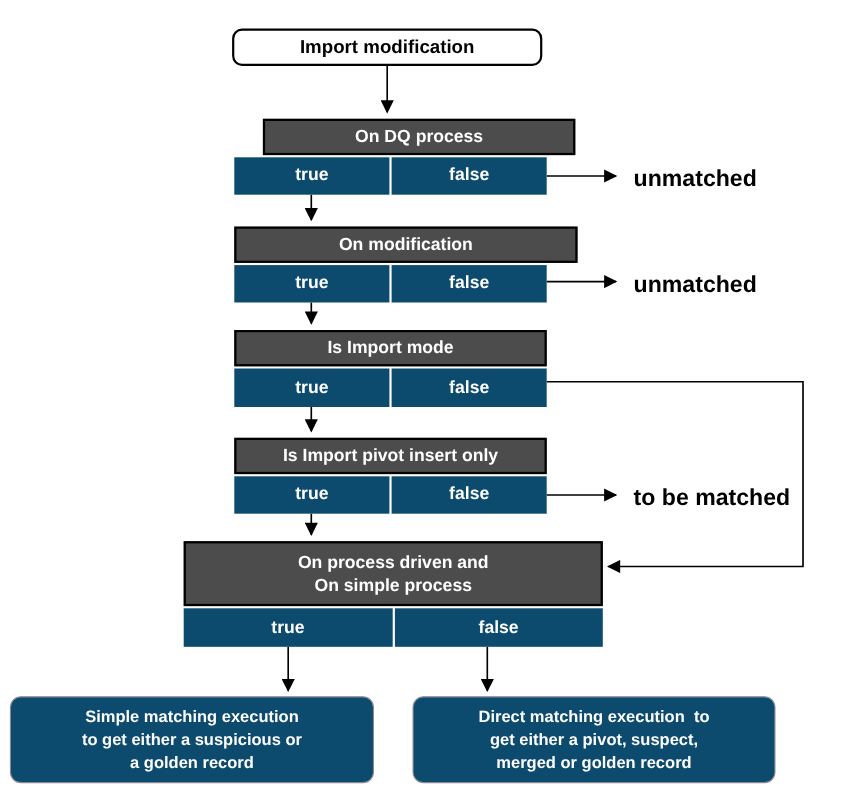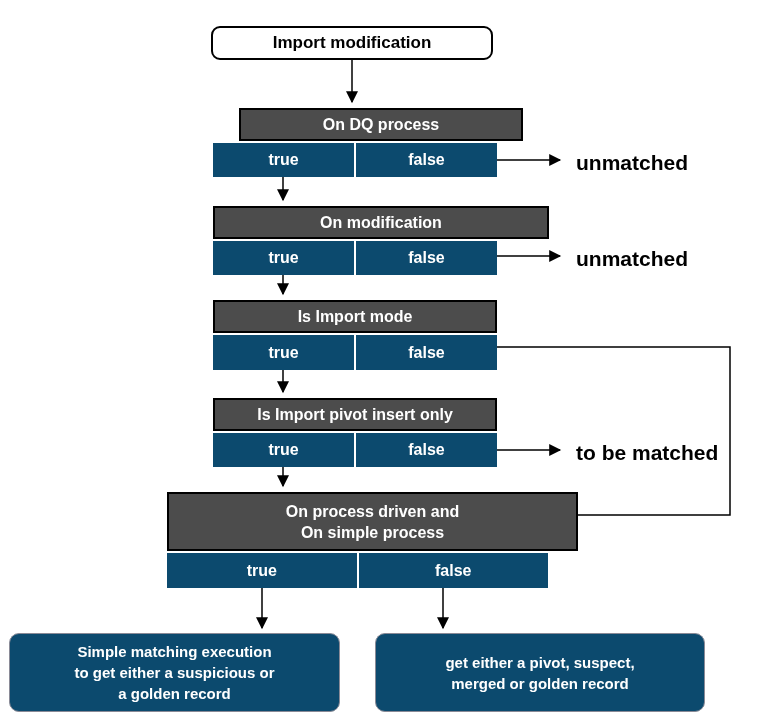--- a/index.html
+++ b/index.html
@@ -43,28 +43,28 @@
   .cell {
     flex: 1 1 0;
     background: #0c4a6e;
     color: #ffffff;
     font-size: 16px; font-weight: 700;
     display: flex; align-items: center; justify-content: center;
   }
   
   .hdr-1 { left: 213px; top: 108px; width: 284px; height: 33px; margin-left: 26px; }
   .row-1 { left: 213px; top: 143px; width: 284px; height: 34px; }
-  .hdr-2 { left: 213px; top: 206px; width: 336px; height: 33px; }
+  .hdr-2 { left: 213px; top: 206px; width: 312px; height: 33px; }
   .row-2 { left: 213px; top: 241px; width: 284px; height: 34px; }
   .hdr-3 { left: 213px; top: 300px; width: 284px; height: 33px; }
   .row-3 { left: 213px; top: 335px; width: 284px; height: 35px; }
   .hdr-4 { left: 213px; top: 398px; width: 284px; height: 33px; }
   .row-4 { left: 213px; top: 433px; width: 284px; height: 34px; }
   
-  .hdr-5 { left: 167px; top: 492px; width: 411px; height: 59px; }
+  .hdr-5 { left: 167px; top: 492px; width: 381px; height: 59px; }
   .row-5 { left: 167px; top: 553px; width: 381px; height: 35px; }
 
   .branch-label {
     position: absolute;
     z-index: 2;
     font-size: 21px; font-weight: 700; color: #000000;
     white-space: nowrap;
   }
   .lbl-unmatched-1 { left: 576px; top: 151px; }
   .lbl-unmatched-2 { left: 576px; top: 247px; }
@@ -156,17 +156,18 @@
   <div class="branch-label lbl-unmatched-1">unmatched</div>
   <div class="branch-label lbl-unmatched-2">unmatched</div>
   <div class="branch-label lbl-to-be-matched">to be matched</div>
 
   <div class="node result-node result-left">
     <div>Simple matching execution</div>
     <div>to get either a suspicious or</div>
     <div>a golden record</div>
   </div>
   <div class="node result-node result-right">
+    <div>Direct matching execution  to</div>
     <div>get either a pivot, suspect,</div>
     <div>merged or golden record</div>
   </div>
 
 </div>
 
 </body></html>

